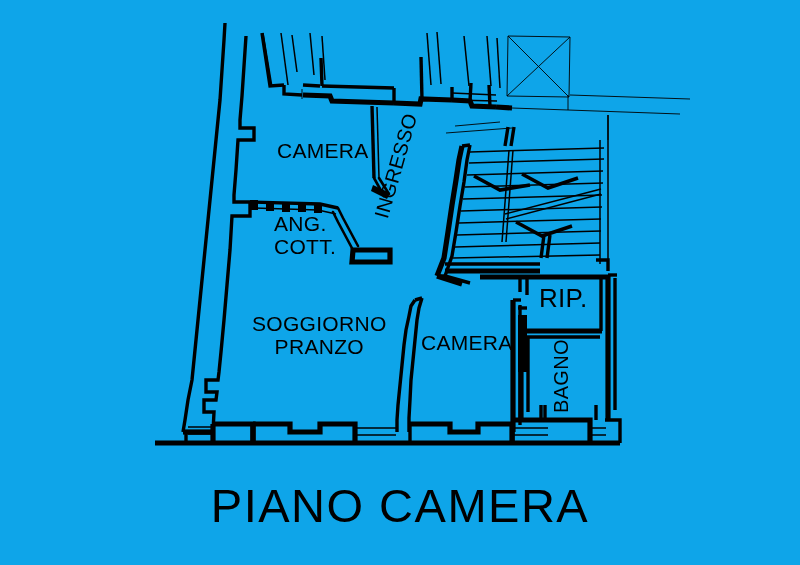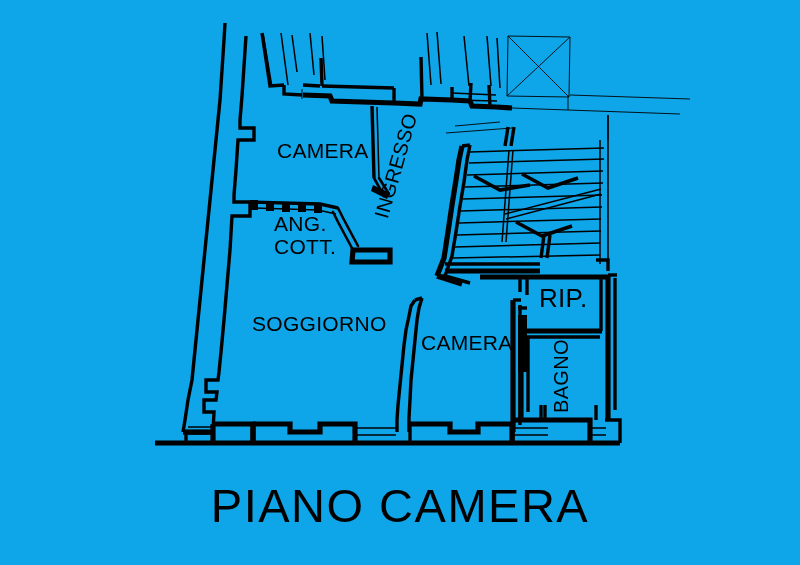--- a/index.html
+++ b/index.html
@@ -321,20 +321,21 @@
 
   <div class="room-label lbl-camera-top">CAMERA</div>
 
   <div class="room-label lbl-angcott">
     <span class="l1">ANG.</span>
     <span class="l2">COTT.</span>
   </div>
 
   <div class="room-label lbl-soggiorno">
     <span class="l1">SOGGIORNO</span>
+    <span class="l2">PRANZO</span>
   </div>
 
   <div class="room-label lbl-camera-bot">CAMERA</div>
 
   <div class="room-label lbl-rip">RIP.</div>
 
   <div class="room-label lbl-ingresso">INGRESSO</div>
 
   <div class="room-label lbl-bagno">BAGNO</div>
 

